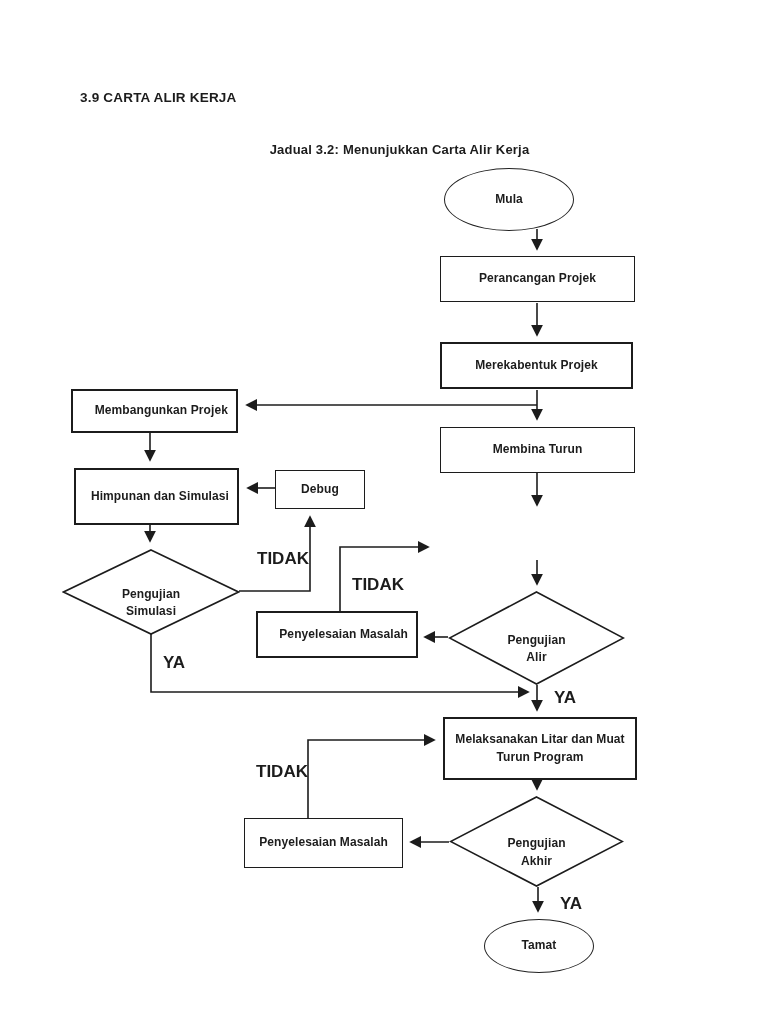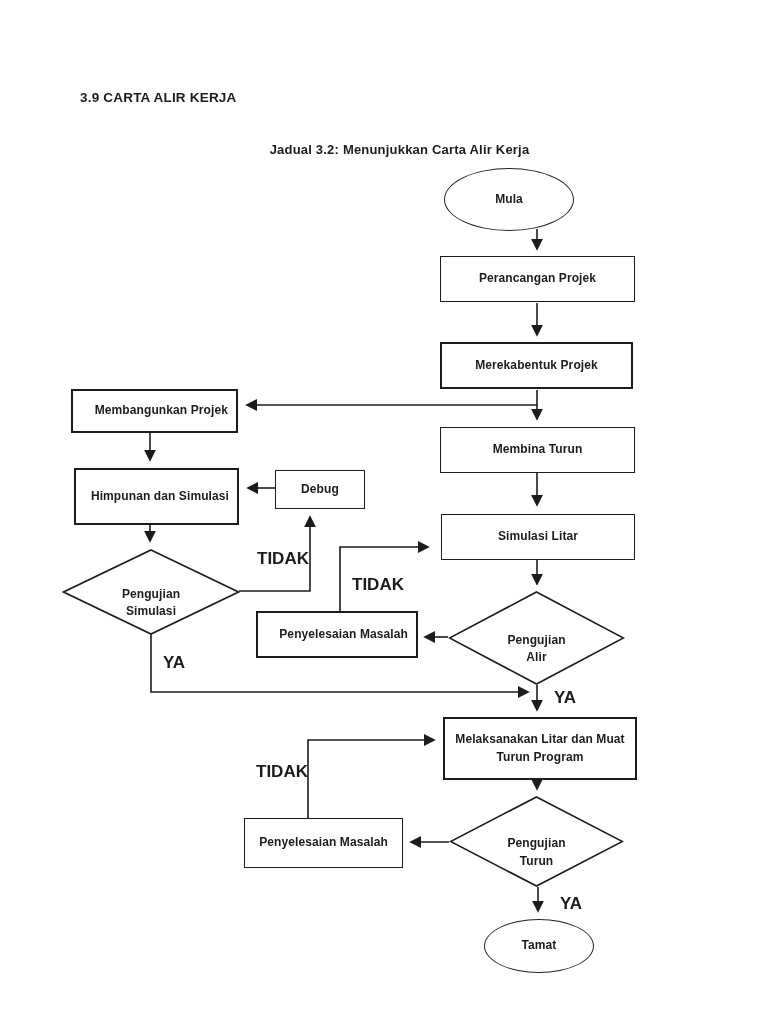--- a/index.html
+++ b/index.html
@@ -99,23 +99,20 @@
     <span class="dlabel">
       <span>Pengujian</span><br>
       <span>Simulasi</span>
     </span>
   </div>
 
   <div class="node rect" style="left:440px; top:427px; width:195px; height:46px;">
     <span>Membina Turun</span>
   </div>
 
-  <div class="node rect" style="left:441px; top:514px; width:194px; height:46px;">
-    <span>Simulasi Litar</span>
-  </div>
 
   <div class="node diamond" style="left:448px; top:591px; width:177px; height:94px;">
     <svg width="177" height="94" viewBox="0 0 177 94">
       <polygon points="88.5,1 175.5,47 88.5,93 1.5,47" fill="#ffffff" stroke="#1c1c1c" stroke-width="1.6"></polygon>
     </svg>
     <span class="dlabel">
       <span>Pengujian</span><br>
       <span>Alir</span>
     </span>
   </div>
@@ -127,21 +124,21 @@
   <div class="node rect b2" style="left:443px; top:717px; width:194px; height:63px;">
     <span>Melaksanakan Litar dan Muat Turun Program</span>
   </div>
 
   <div class="node diamond" style="left:449px; top:796px; width:175px; height:91px;">
     <svg width="175" height="91" viewBox="0 0 175 91">
       <polygon points="87.5,1 173.5,45.5 87.5,90 1.5,45.5" fill="#ffffff" stroke="#1c1c1c" stroke-width="1.6"></polygon>
     </svg>
     <span class="dlabel">
       <span>Pengujian</span><br>
-      <span>Turun</span>
+      <span>Akhir</span>
     </span>
   </div>
 
   <div class="node rect" style="left:244px; top:818px; width:159px; height:50px;">
     <span>Penyelesaian Masalah</span>
   </div>
 
   <div class="node oval" style="left:484px; top:919px; width:110px; height:54px;text-align:center;">
     <span>Tamat</span>
   </div>

